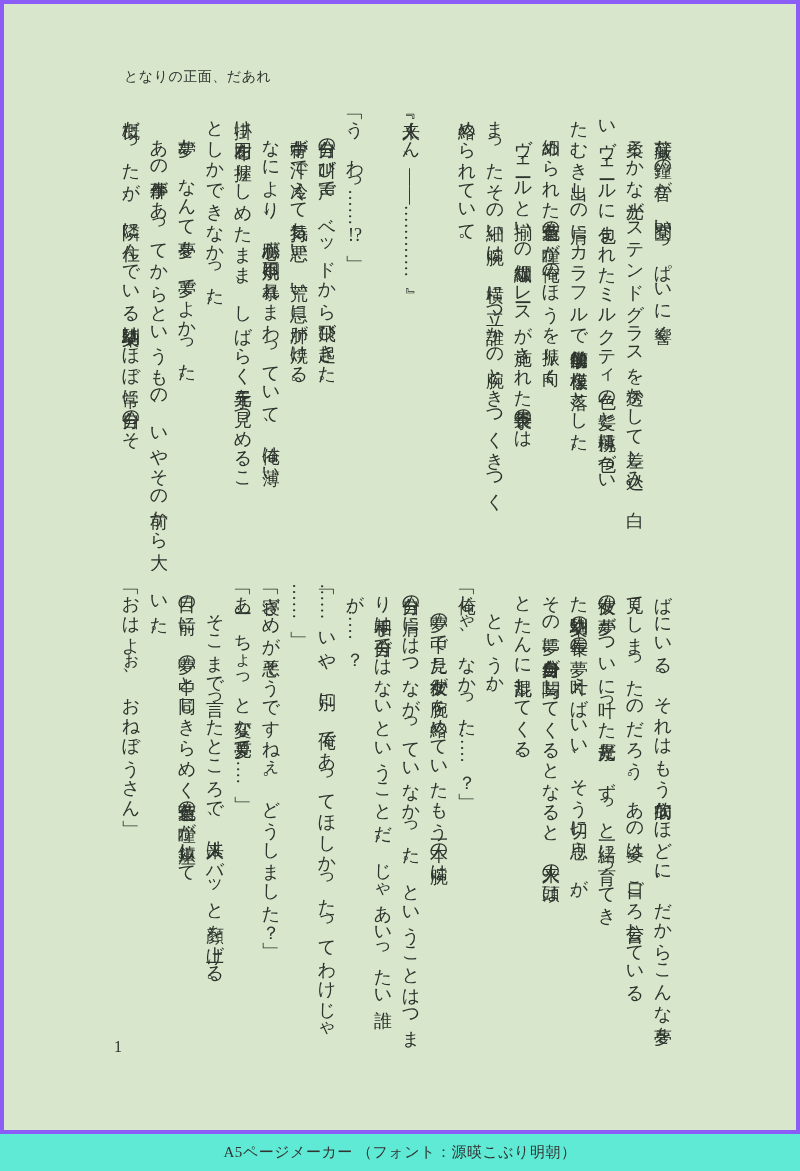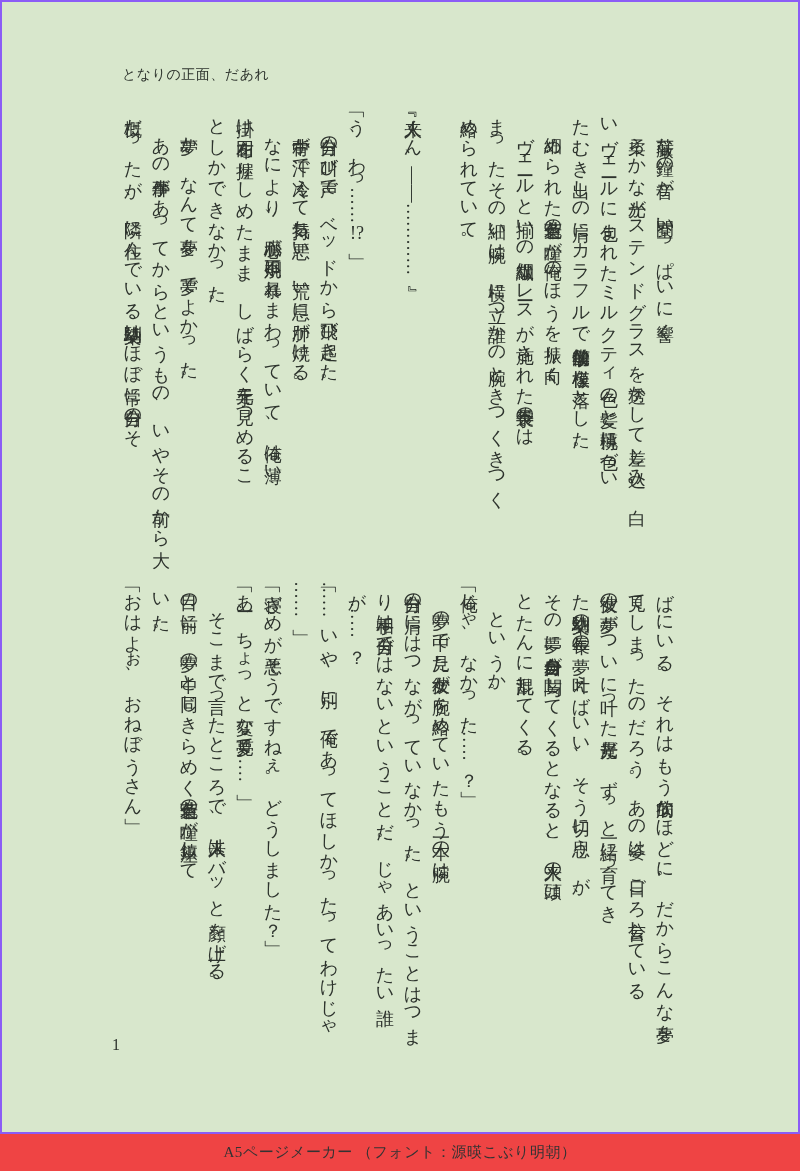--- a/index.html
+++ b/index.html
@@ -8,21 +8,21 @@
     width:800px;height:1171px;
     background:#ffffff;
     font-family:"Liberation Serif","DejaVu Serif",serif;
     overflow:hidden;
   }
   .page{
     position:absolute;left:0;top:0;
     width:800px;height:1134px;
     box-sizing:border-box;
     background:#d8e7cc;
-    border:2px solid #8b5cf6;
+    border:4px solid #8b5cf6;
   }
   .doc-title{
     position:absolute;left:120px;top:63px;
     font-size:14px;line-height:20px;
     color:#2d332d;
     letter-spacing:0.5px;
     white-space:nowrap;
   }
   .vblock{
     position:absolute;
@@ -46,21 +46,21 @@
     -webkit-text-combine:horizontal;
   }
   .page-number{
     position:absolute;left:110px;top:1034px;
     font-size:16px;color:#2d332d;
   }
   .footer{
     position:absolute;left:0;top:1134px;
     width:800px;height:37px;
     display:flex;align-items:center;justify-content:center;
-    background:#ef4444;
+    background:#5eead4;
   }
   .footer-caption{
     font-size:15px;color:#333333;
     letter-spacing:0.5px;
     white-space:nowrap;
   }
 </style>
 </head>
 <body>
 

